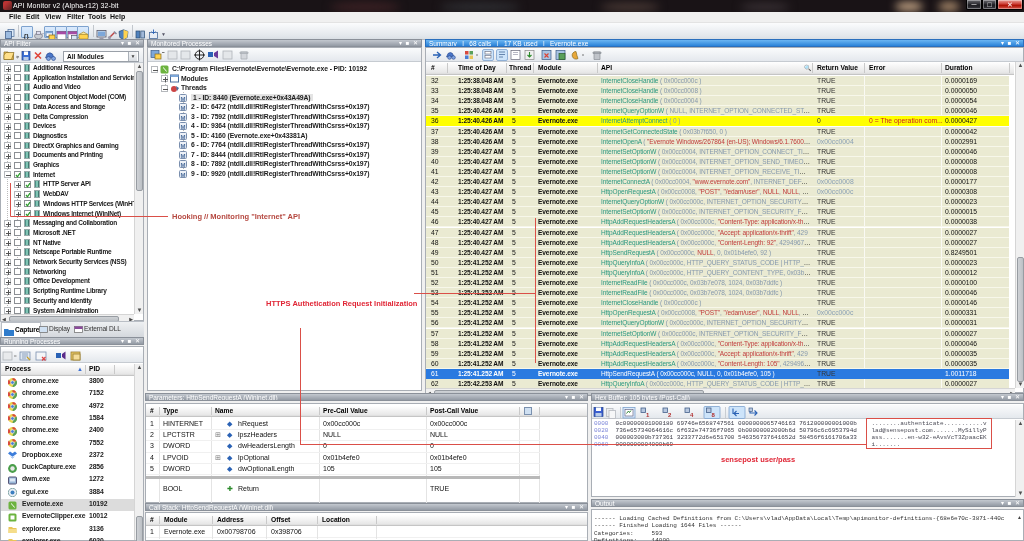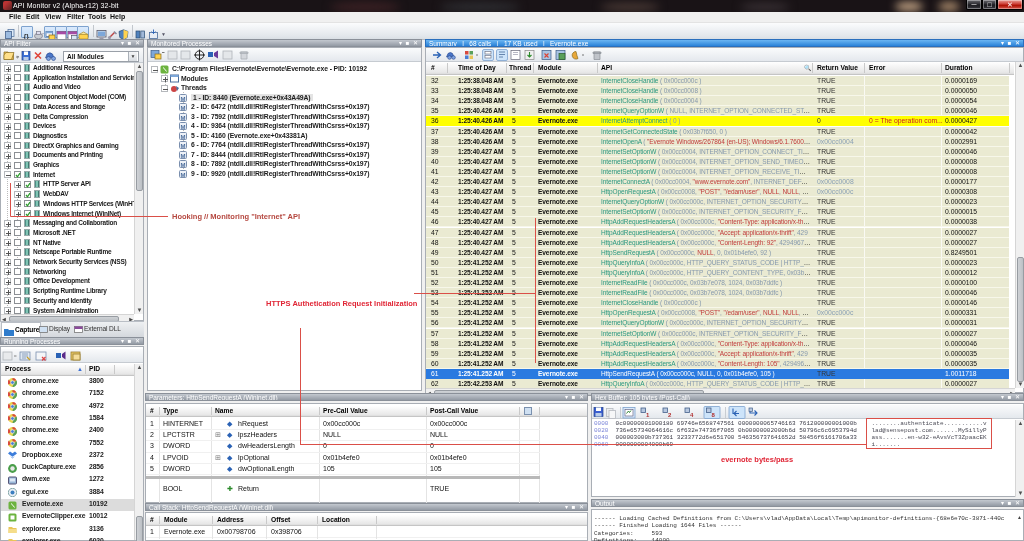--- a/index.html
+++ b/index.html
@@ -1243,14 +1243,14 @@
 <svg id="ann-svg">
 <path d="M10.5 183 V216.5 H168" stroke="#da4f48" stroke-width="1" fill="none"></path>
 <line x1="414" y1="293.5" x2="535" y2="293.5" stroke="#da4f48" stroke-width="1"></line>
 <line x1="535.5" y1="218" x2="535.5" y2="363" stroke="#da4f48" stroke-width="1"></line>
 <line x1="300.5" y1="328" x2="300.5" y2="445" stroke="#da4f48" stroke-width="1"></line>
 <line x1="300" y1="444.5" x2="866" y2="444.5" stroke="#da4f48" stroke-width="1"></line>
 <rect x="866.5" y="418.5" width="125" height="30" fill="none" stroke="#da4f48" stroke-width="1"></rect>
 </svg>
 <div class="redtext" style="left:172px;top:212px;color:#b5473f;">Hooking // Monitoring "Internet" API</div>
 <div class="redtext" style="left:266px;top:299px;text-align:right;">HTTPS Authetication Request Initialization</div>
-<div class="redtext" style="left:721px;top:455px;">evernote bytes/pass</div>
+<div class="redtext" style="left:721px;top:455px;">sensepost user/pass</div>
 </div>
 
 </body></html>

